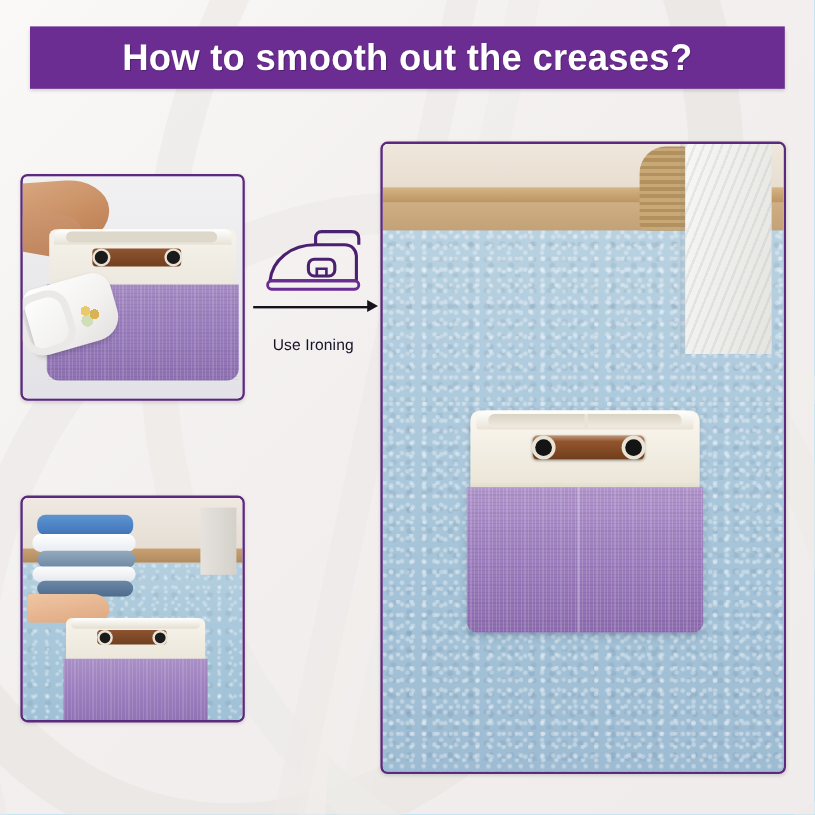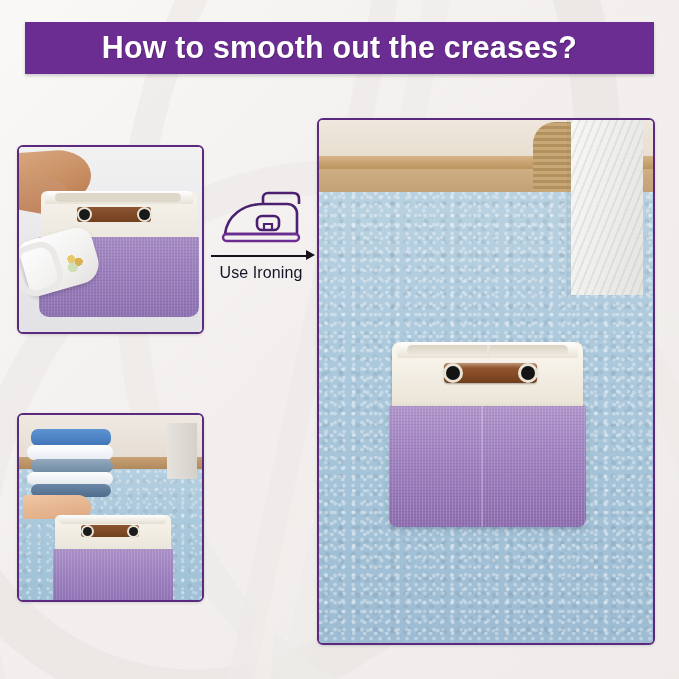--- a/index.html
+++ b/index.html
@@ -183,21 +183,21 @@
 
   
   .step{position:absolute;width:112px;text-align:center;}
   #step-iron{left:205px;top:188px;}
   #step-fill{left:205px;top:418px;}
   .step-icon{height:58px;display:flex;align-items:flex-end;justify-content:center;}
   .arrow{position:relative;height:12px;margin-top:4px;}
   .arrow-line{position:absolute;left:6px;top:5px;width:96px;height:1.6px;background:#15121c;}
   .arrow-head{position:absolute;right:2px;top:0;width:0;height:0;
     border-top:5px solid transparent;border-bottom:5px solid transparent;border-left:9px solid #15121c;}
-  .step-label{font-size:16px;color:#171327;font-weight:normal;margin-top:2px;
+  .step-label{font-size:13px;color:#171327;font-weight:normal;margin-top:18px;
     letter-spacing:.1px;white-space:nowrap;}
 </style>
 </head>
 <body>
 
 <div id="stage">
 
   <div class="bg-base"></div>
   <div class="swoosh swoosh-1"></div>
   <div class="swoosh swoosh-2"></div>

